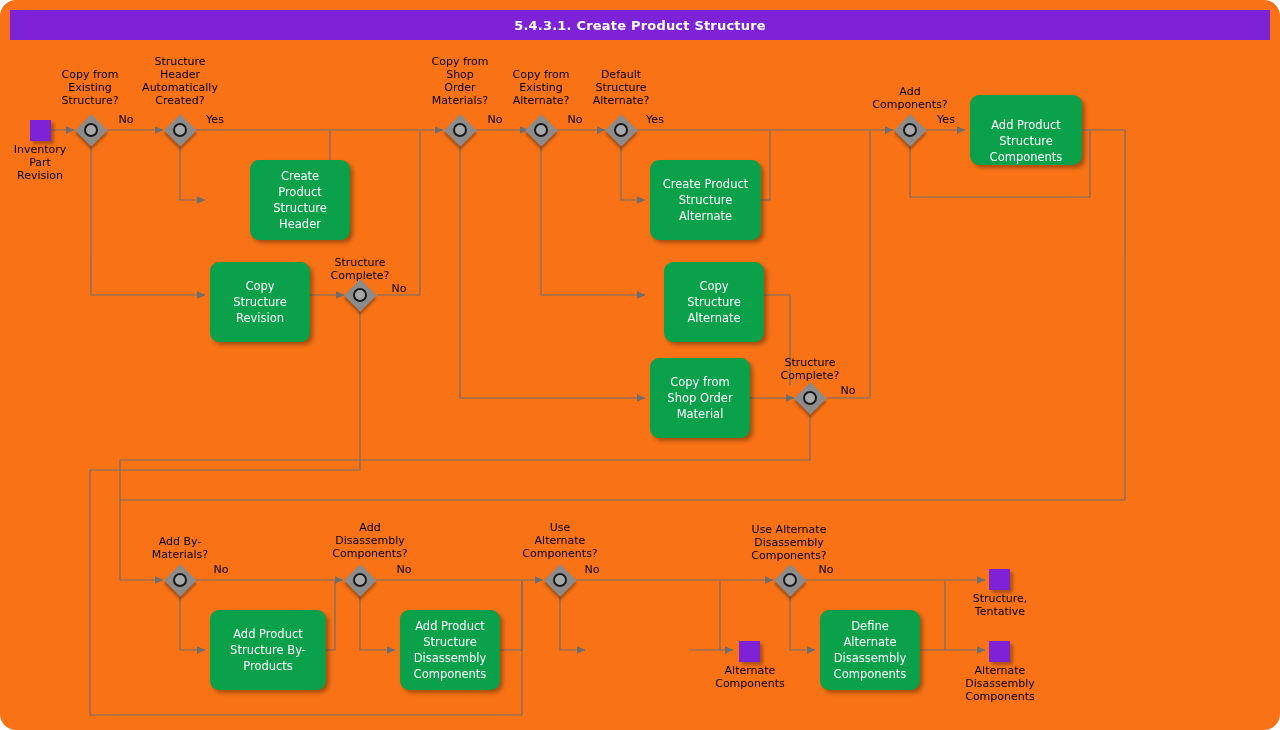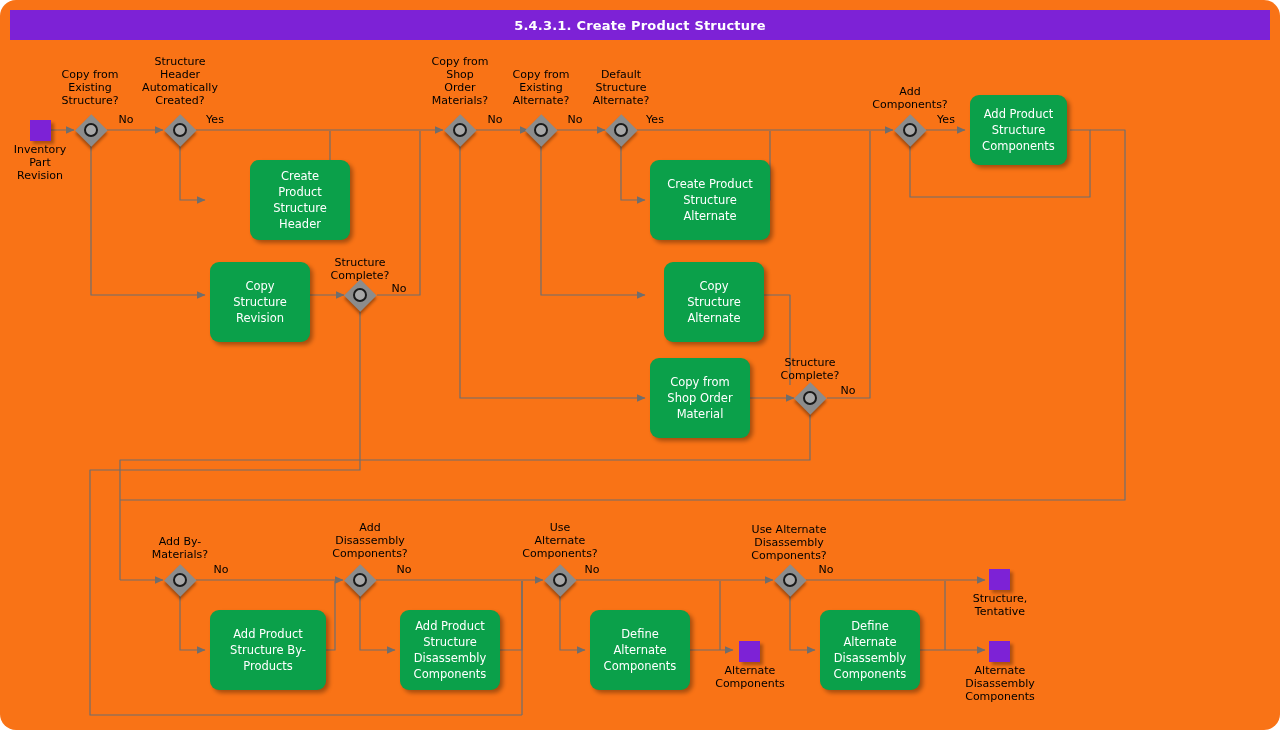--- a/index.html
+++ b/index.html
@@ -258,59 +258,55 @@
     <span class="lbl">Create Product
 Structure
 Header</span>
   </div>
 
   <div class="proc" style="left:210px;top:262px;width:100px;height:80px;">
     <span class="lbl">Copy Structure
 Revision</span>
   </div>
 
-  <div class="proc" style="left:650px;top:160px;width:120px;height:80px;">
+  <div class="proc" style="left:650px;top:160px;width:111px;height:80px;">
     <span class="lbl">Create Product
 Structure
 Alternate</span>
   </div>
 
   <div class="proc" style="left:620px;top:262px;width:100px;height:80px;margin-left:44px;">
     <span class="lbl">Copy Structure
 Alternate</span>
   </div>
 
   <div class="proc" style="left:650px;top:358px;width:100px;height:80px;">
     <span class="lbl">Copy from Shop
 Order Material</span>
   </div>
 
-  <div class="proc" style="left:970px;top:95px;width:97px;height:70px;">
+  <div class="proc" style="left:970px;top:95px;width:112px;height:70px;align-items:flex-end;">
     <span class="lbl">Add Product
 Structure
 Components</span>
   </div>
 
   <div class="proc" style="left:210px;top:610px;width:116px;height:80px;">
     <span class="lbl">Add Product
 Structure By-
 Products</span>
   </div>
 
   <div class="proc" style="left:400px;top:610px;width:100px;height:80px;">
     <span class="lbl">Add Product
 Structure
 Disassembly
 Components</span>
   </div>
 
-  <div class="proc" style="left:590px;top:610px;width:100px;height:80px;">
-    <span class="lbl">Define Alternate
-Components</span>
-  </div>
 
   <div class="proc" style="left:820px;top:610px;width:100px;height:80px;">
     <span class="lbl">Define Alternate
 Disassembly
 Components</span>
   </div>
 
 </div>
 
 </body></html>

